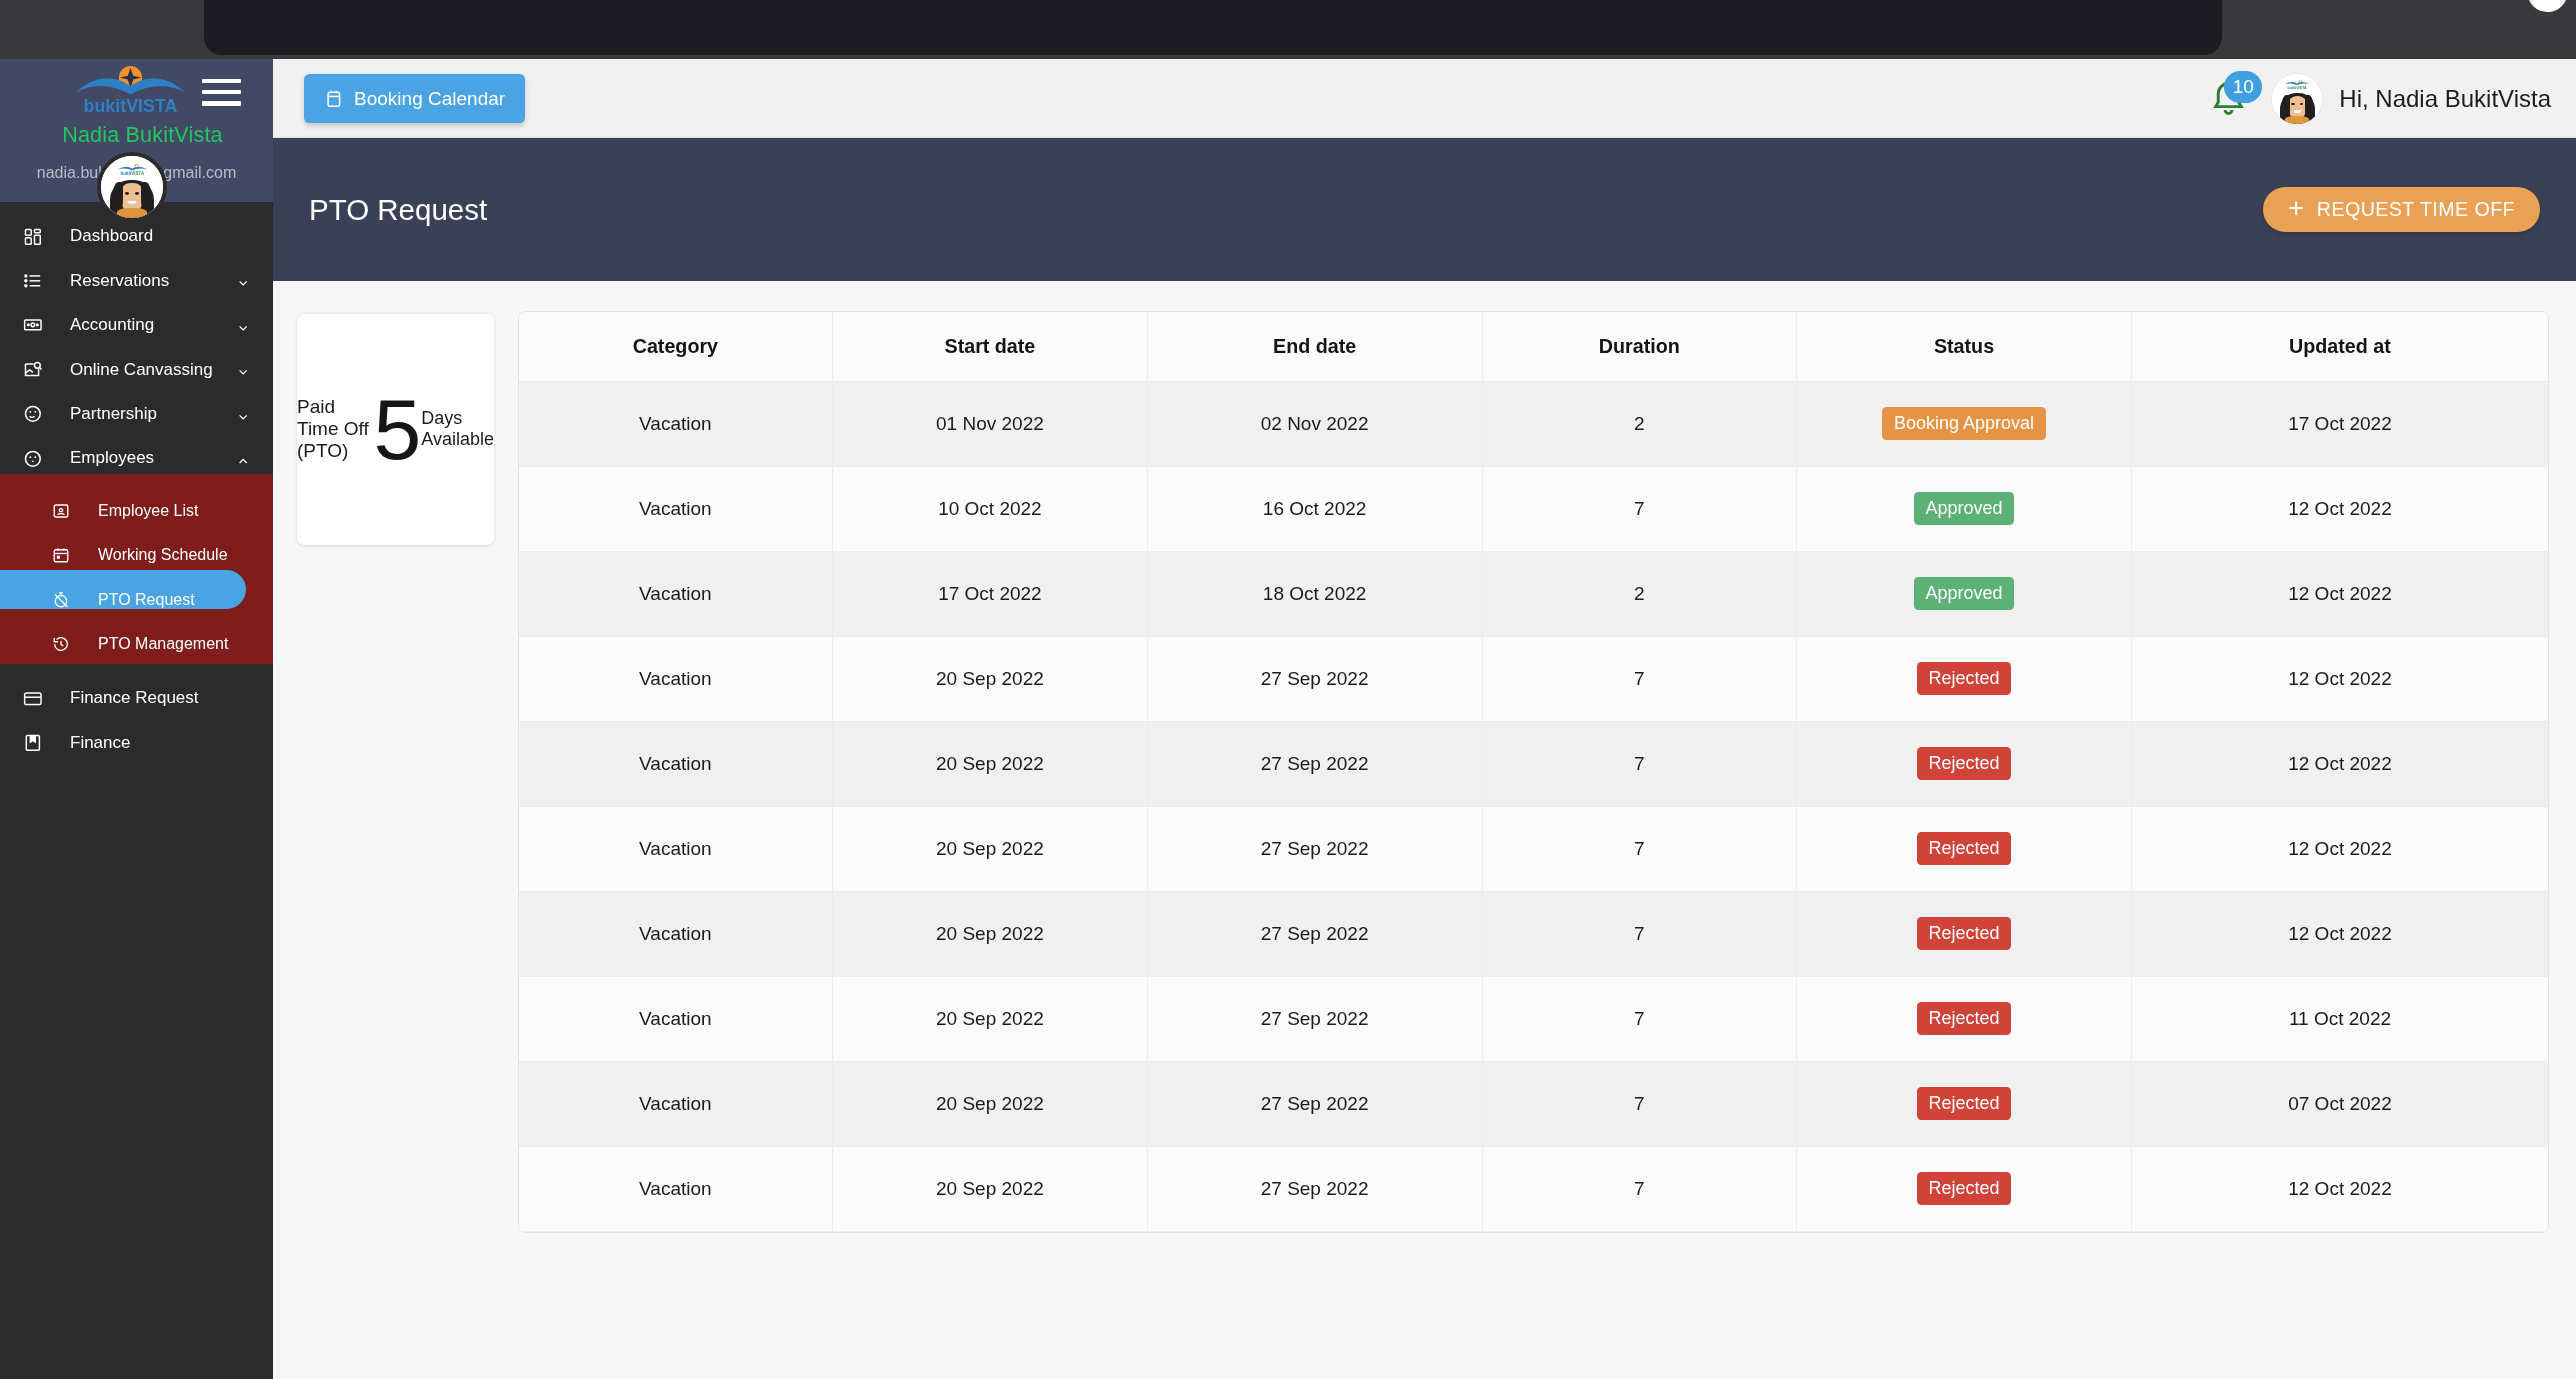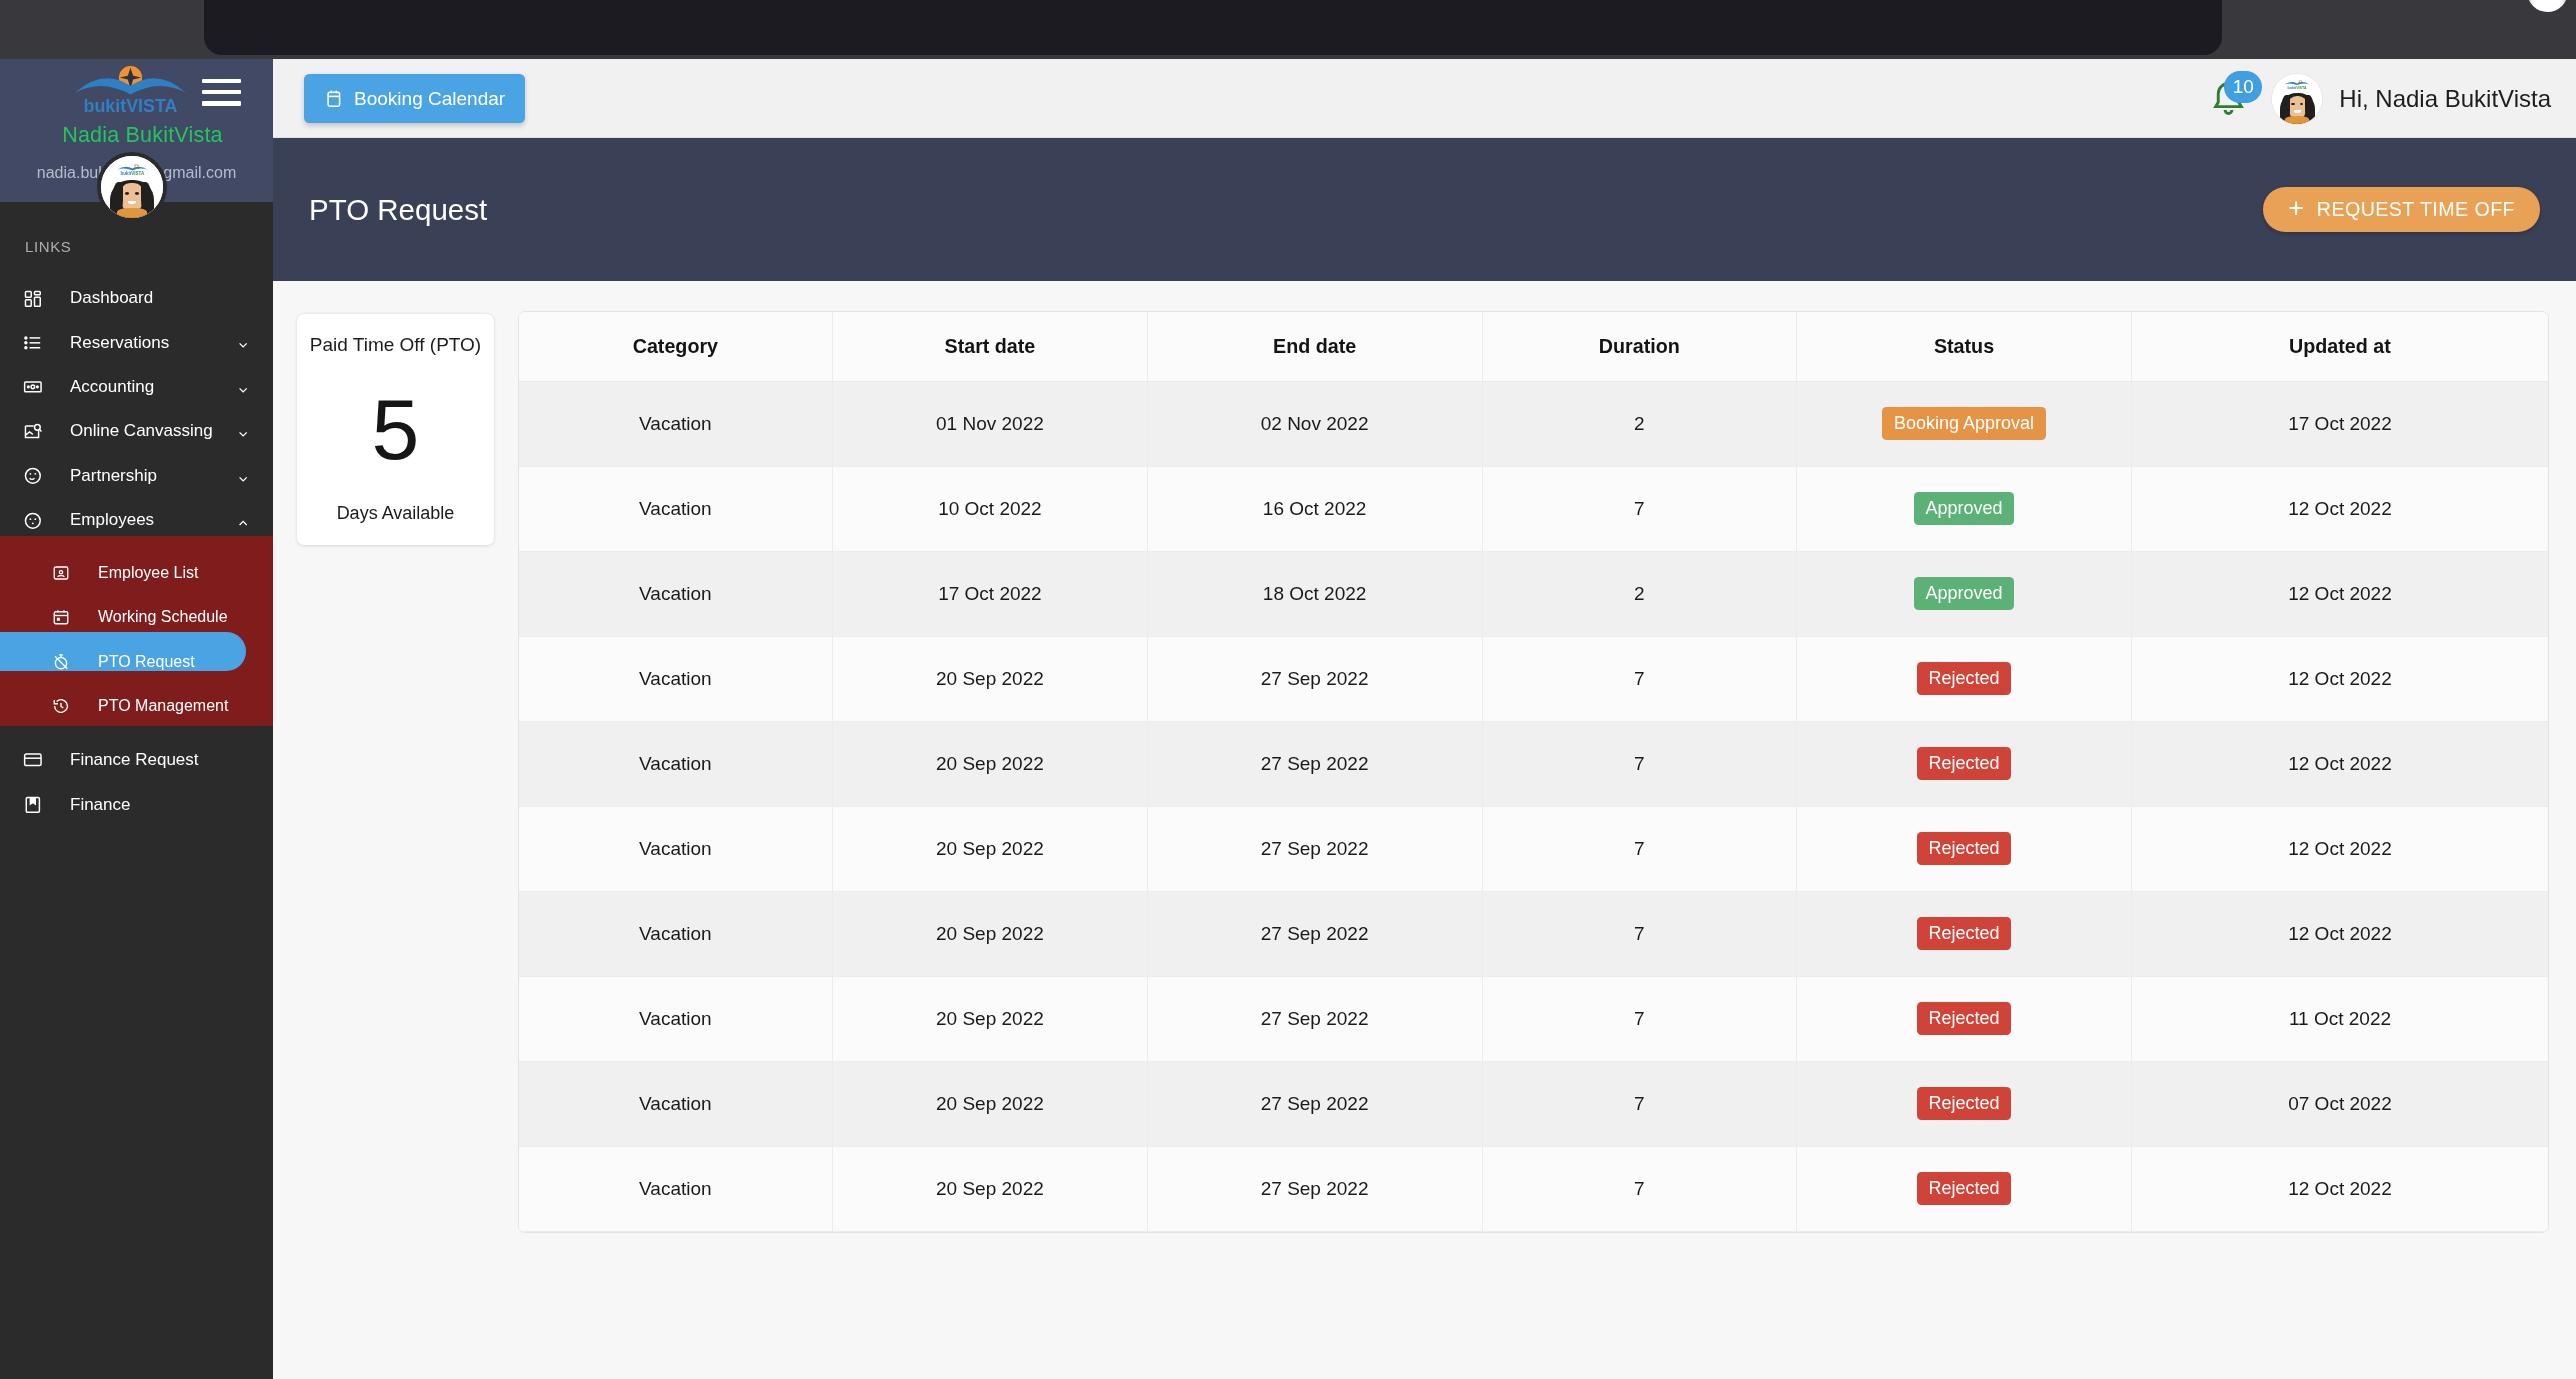--- a/index.html
+++ b/index.html
@@ -196,21 +196,21 @@
     display: flex; gap: 0;
     padding: 18px 0 0 0;
     height: 1098px;
   }
   .left-col { width: 233px; flex: 0 0 233px; padding: 15px 0 0 24px; }
   .pto-card {
     width: 197px; height: 231px;
     background: #fff;
     border-radius: 7.2px;
     box-shadow: 0 0.9px 3.6px rgba(0,0,0,.13);
-    display: flex; flex-direction: column; align-items: center;
+    display: flex; flex-direction: row; align-items: center;
     padding: 19.7px 0 21.5px 0;
   }
   .pto-title { font-size: 19px; color: #1c1c1c; }
   .pto-value { flex: 1 1 auto; display:flex; align-items:center; font-size: 86px; color: #161616; font-weight: 300; line-height: 1; }
   .pto-sub { font-size: 18px; color: #1c1c1c; }
 
   .right-col { flex: 1 1 auto; padding: 11.6px 27px 0 11.6px; }
 
   table.pto-table {
     width: 100%;
@@ -299,21 +299,20 @@
       <div class="face"></div>
       <div class="eye l"></div>
       <div class="eye r"></div>
       <div class="mouth"></div>
       <div class="hair-front-l"></div>
       <div class="hair-front-r"></div>
       <div class="body"></div>
     </div>
   </div>
 
-  <div class="links-label">LINKS</div>
 
   <div class="nav-item">
     <span class="ico">
       <svg width="19.7" height="19.7" viewBox="0 0 24 24" fill="none" stroke="#fff" stroke-width="1.8">
           <rect x="3" y="3" width="7" height="7" rx="1"></rect>
           <rect x="14" y="3" width="7" height="4" rx="1"></rect>
           <rect x="14" y="10" width="7" height="11" rx="1"></rect>
           <rect x="3" y="13" width="7" height="8" rx="1"></rect>
         </svg>
     </span>

